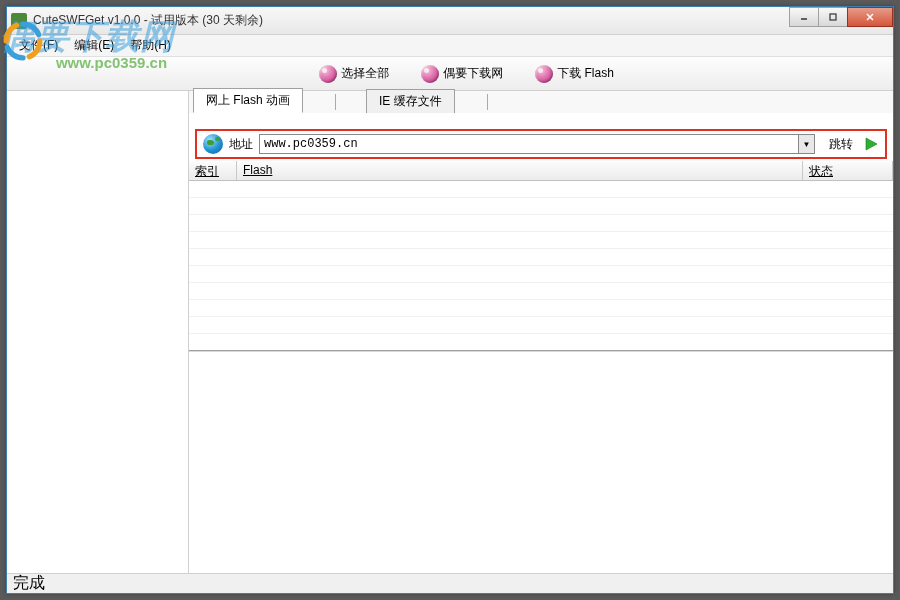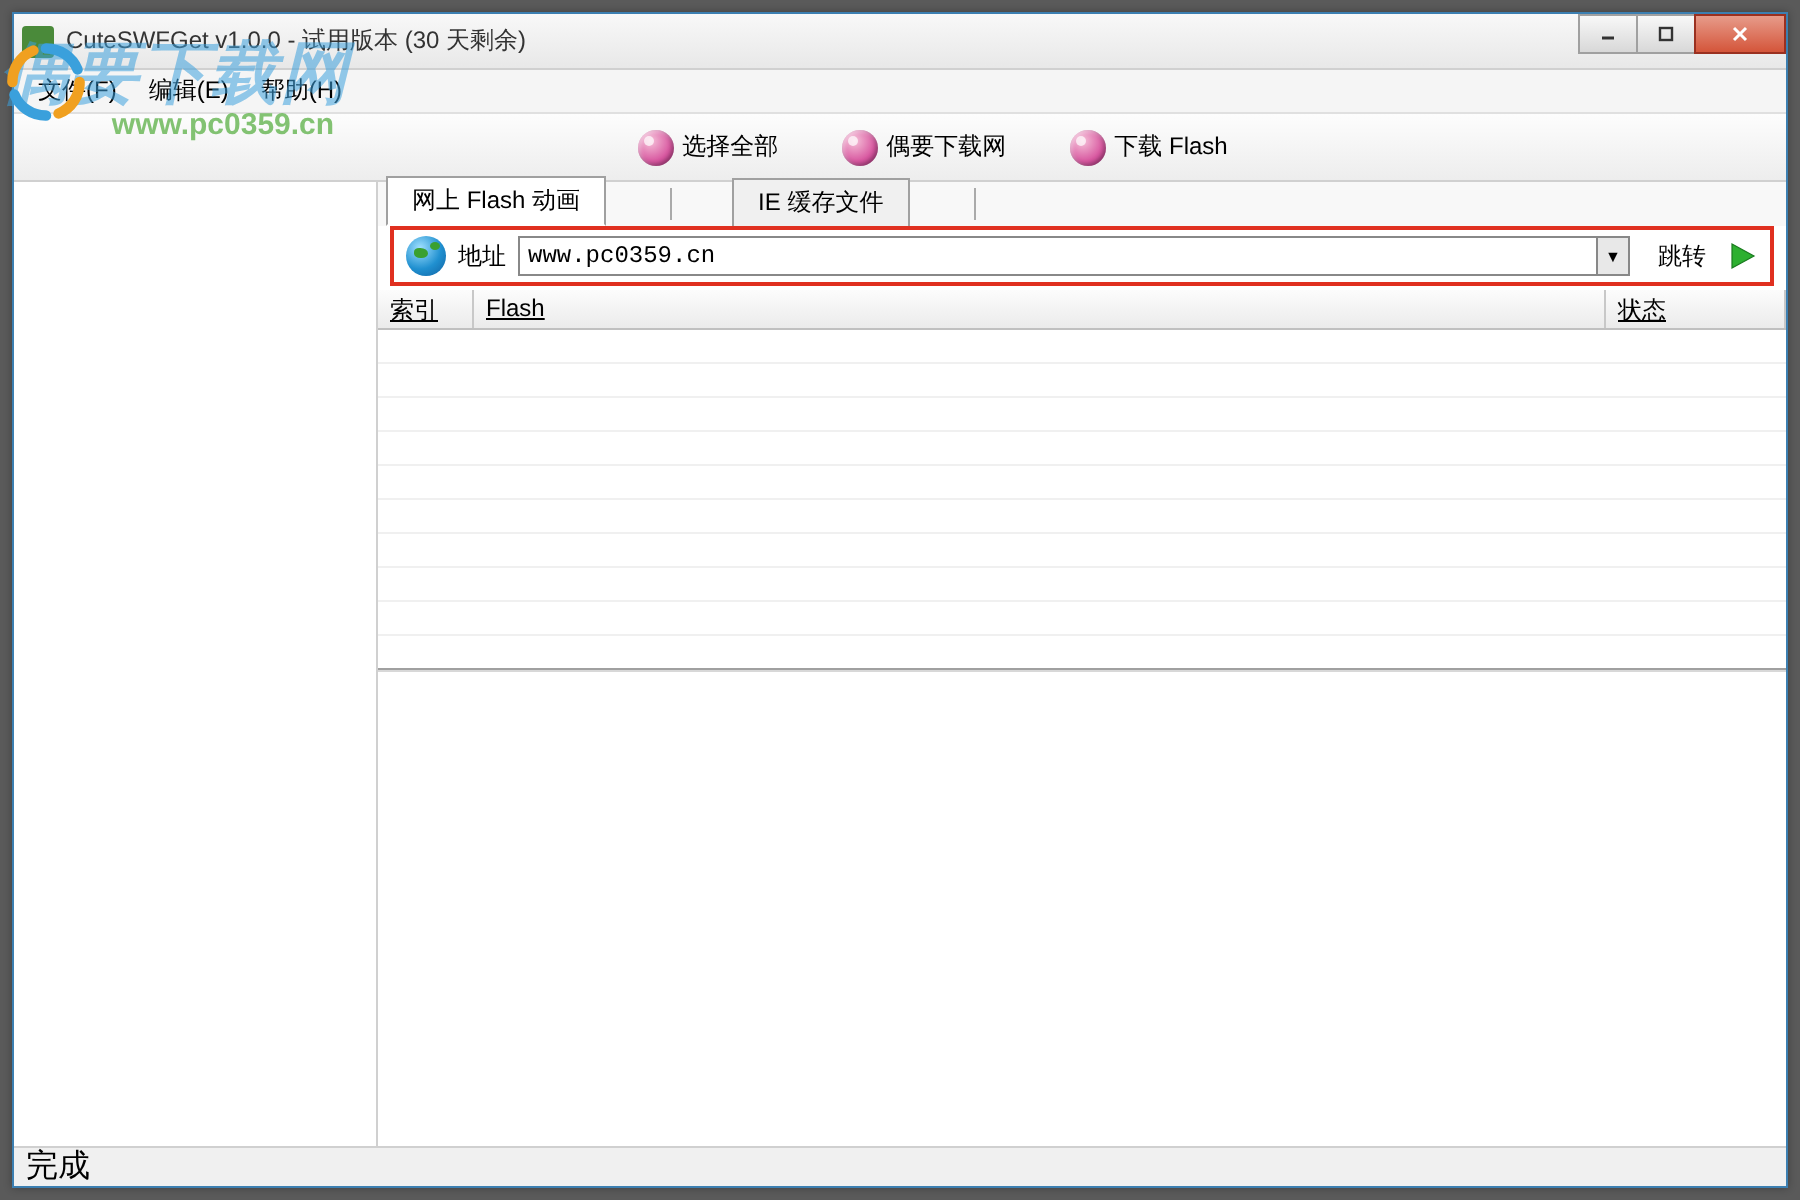--- a/index.html
+++ b/index.html
@@ -25,21 +25,21 @@
 
 .content { display: flex; height: calc(100% - 28px - 22px - 34px - 20px); }
 .sidebar { width: 182px; border-right: 1px solid #d0d0d0; background: #fff; }
 .main { flex: 1; display: flex; flex-direction: column; }
 
 .tabs { height: 22px; display: flex; align-items: flex-end; padding-left: 4px; background: #f8f8f8; gap: 28px; }
 .tab { padding: 3px 12px; border: 1px solid #a0a0a0; border-bottom: none; background: #f0f0f0; font-size: 12px; cursor: pointer; margin-right: 2px; }
 .tab.active { background: #fff; border-bottom: 1px solid #fff; position: relative; z-index: 2; }
 .tab-sep { width: 1px; height: 16px; background: #aaa; margin: 0 2px; align-self: center; }
 
-.addr-row { border: 2px solid #e03020; margin: 0 6px 2px 6px; padding: 3px 6px; display: flex; align-items: center; gap: 6px; background: #fff; }
+.addr-row { border: 2px solid #e03020; margin: 16px 6px 2px 6px; padding: 3px 6px; display: flex; align-items: center; gap: 6px; background: #fff; }
 .globe-icon { width: 20px; height: 20px; border-radius: 50%; background: radial-gradient(circle at 35% 30%, #a0e0ff, #2090d0 55%, #1060a0); position: relative; flex-shrink: 0; }
 .globe-icon::before { content:''; position:absolute; left:4px; top:6px; width:7px; height:5px; background:#3aa030; border-radius:40% 60% 50% 50%; }
 .globe-icon::after { content:''; position:absolute; right:3px; top:3px; width:5px; height:4px; background:#3aa030; border-radius:50%; }
 .addr-label { font-size: 12px; }
 .addr-combo { flex: 1; display: flex; border: 1px solid #888; height: 20px; background: #fff; }
 .addr-input { flex: 1; border: none; outline: none; padding: 0 4px; font-size: 12px; font-family: "Courier New", monospace; }
 .addr-drop { width: 16px; border-left: 1px solid #888; background: #e8e8e8; display: flex; align-items: center; justify-content: center; cursor: pointer; font-size: 8px; }
 .go-label { font-size: 12px; margin-left: 8px; }
 .go-btn { margin-left: 4px; cursor: pointer; }
 .go-btn svg { display: block; }

